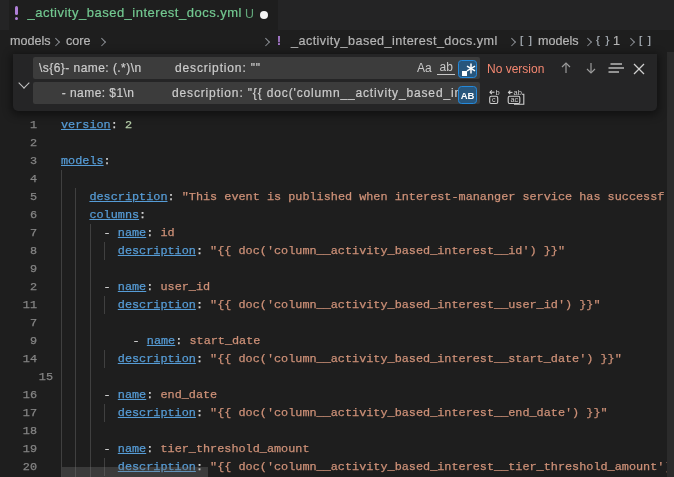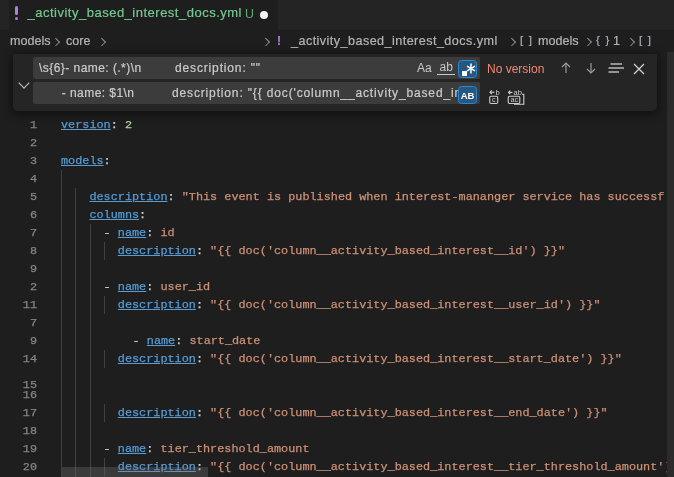--- a/index.html
+++ b/index.html
@@ -96,22 +96,23 @@
       <div class="ln" style="top:260px;left:0;">9</div>
       <div class="ln" style="top:278px;left:0;">2</div>
       <div class="cl" style="top:278px;">      <span style="color:#d4d4d4">-</span> <span class="k">name</span><span style="color:#d4d4d4">:</span> <span class="s">user_id</span></div>
       <div class="ln" style="top:296px;left:0;">11</div>
       <div class="cl" style="top:296px;">        <span class="k">description</span><span style="color:#d4d4d4">:</span> <span class="s">"{{ doc('column__activity_based_interest__user_id') }}"</span></div>
       <div class="ln" style="top:314px;left:0;">7</div>
       <div class="ln" style="top:332px;left:0;">9</div>
       <div class="cl" style="top:332px;margin-left:29px;">      <span style="color:#d4d4d4">-</span> <span class="k">name</span><span style="color:#d4d4d4">:</span> <span class="s">start_date</span></div>
       <div class="ln" style="top:350px;left:0;">14</div>
       <div class="cl" style="top:350px;">        <span class="k">description</span><span style="color:#d4d4d4">:</span> <span class="s">"{{ doc('column__activity_based_interest__start_date') }}"</span></div>
-      <div class="ln" style="top:368px;left:0;margin-top:8px;">15</div>
+      <div class="ln" style="top:368px;left:16px;">15</div>
       <div class="ln" style="top:386px;left:0;">16</div>
+      <div class="cl" style="top:386px;">      <span style="color:#d4d4d4">-</span> <span class="k">name</span><span style="color:#d4d4d4">:</span> <span class="s">end_date</span></div>
       <div class="ln" style="top:404px;left:0;">17</div>
       <div class="cl" style="top:404px;">        <span class="k">description</span><span style="color:#d4d4d4">:</span> <span class="s">"{{ doc('column__activity_based_interest__end_date') }}"</span></div>
       <div class="ln" style="top:422px;left:0;">18</div>
       <div class="ln" style="top:440px;left:0;">19</div>
       <div class="cl" style="top:440px;">      <span style="color:#d4d4d4">-</span> <span class="k">name</span><span style="color:#d4d4d4">:</span> <span class="s">tier_threshold_amount</span></div>
       <div class="ln" style="top:458px;left:0;">20</div>
       <div class="cl" style="top:458px;">        <span class="k">description</span><span style="color:#d4d4d4">:</span> <span class="s">"{{ doc('column__activity_based_interest__tier_threshold_amount') }</span></div>
     </div>
 
   <div class="guide" style="left:61px; top:170px; height:307px;"></div>

